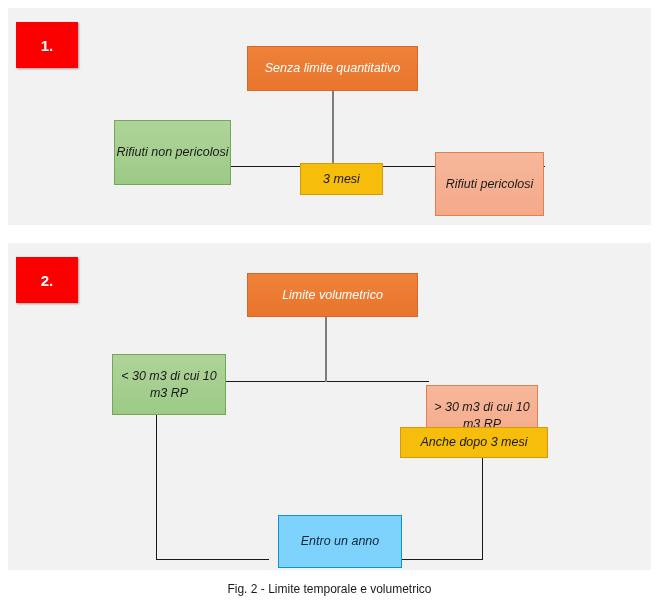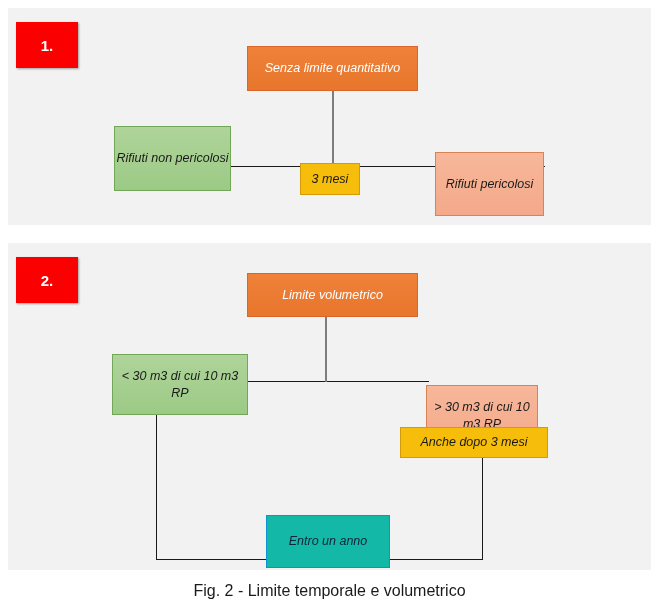--- a/index.html
+++ b/index.html
@@ -67,23 +67,24 @@
     border-color: #d98355;
     color: #1a1a1a;
     margin-top: 31px;
   }
   .node.yellow {
     background: #f6bd0b;
     border-color: #d39b07;
     color: #1a1a1a;
   }
   .node.blue {
-    background: #14b8a6;
+    background: #7dd3fc;
     border-color: #0f93cc;
     color: #10243a;
+    margin-left: 12px;
   }
 
   
   .conn {
     position: absolute;
     z-index: 1;
   }
   .conn.h {
     height: 0;
     border-top: 1.6px solid #1a1a1a;
@@ -97,62 +98,62 @@
     border-left: 2.4px solid #7d7d7d;
     z-index: 2;
   }
 
   .caption {
     position: absolute;
     left: 0;
     width: 659px;
     top: 582px;
     text-align: center;
-    font-size: 16px;
+    font-size: 12px;
     color: #1a1a1a;
   }
 </style>
 </head>
 <body>
 
 <div class="panel" id="panel-1">
 
   <div class="badge" style="left:8px; top:14px; width:62px; height:46px;">1.</div>
 
   <div class="conn stem" style="left:324px; top:82px; height:77px;"></div>
 
   <div class="conn h" style="left:112px; top:158px; width:425px;"></div>
 
   <div class="node orange" style="left:239px; top:38px; width:171px; height:45px;">Senza limite quantitativo</div>
 
-  <div class="node green" style="left:106px; top:118px; width:117px; height:65px;">Rifiuti non pericolosi</div>
+  <div class="node green" style="left:106px; top:112px; width:117px; height:65px;">Rifiuti non pericolosi</div>
 
   <div class="node salmon" style="left:427px; top:113px; width:109px; height:64px;">Rifiuti pericolosi</div>
 
-  <div class="node yellow" style="left:292px; top:155px; width:60px; height:32px;">3 mesi</div>
+  <div class="node yellow" style="left:292px; top:155px; width:83px; height:32px;">3 mesi</div>
 
 </div>
 
 <div class="panel" id="panel-2">
 
   <div class="badge" style="left:8px; top:14px; width:62px; height:46px;">2.</div>
 
   <div class="conn stem" style="left:317px; top:73px; height:66px;"></div>
 
   <div class="conn h" style="left:209px; top:138px; width:212px;"></div>
 
   <div class="conn v" style="left:148px; top:171px; height:146px;"></div>
   <div class="conn h" style="left:148px; top:316px; width:113px;"></div>
 
   <div class="conn v" style="left:474px; top:171px; height:146px;"></div>
   <div class="conn h" style="left:381px; top:316px; width:94px;"></div>
 
   <div class="node orange" style="left:239px; top:30px; width:171px; height:44px;text-align:center;">Limite volumetrico</div>
 
-  <div class="node green" style="left:104px; top:111px; width:136px; height:61px;">&lt; 30 m3 di cui 10 m3 RP</div>
+  <div class="node green" style="left:104px; top:111px; width:114px; height:61px;">&lt; 30 m3 di cui 10 m3 RP</div>
 
   <div class="node salmon" style="left:418px; top:111px; width:112px; height:61px;">&gt; 30 m3 di cui 10 m3 RP</div>
 
   <div class="node yellow" style="left:392px; top:184px; width:148px; height:31px;">Anche dopo 3 mesi</div>
 
   <div class="node blue" style="left:258px; top:272px; width:124px; height:53px;">Entro un anno</div>
 
 </div>
 
 <div class="caption">Fig. 2 - Limite temporale e volumetrico</div>

